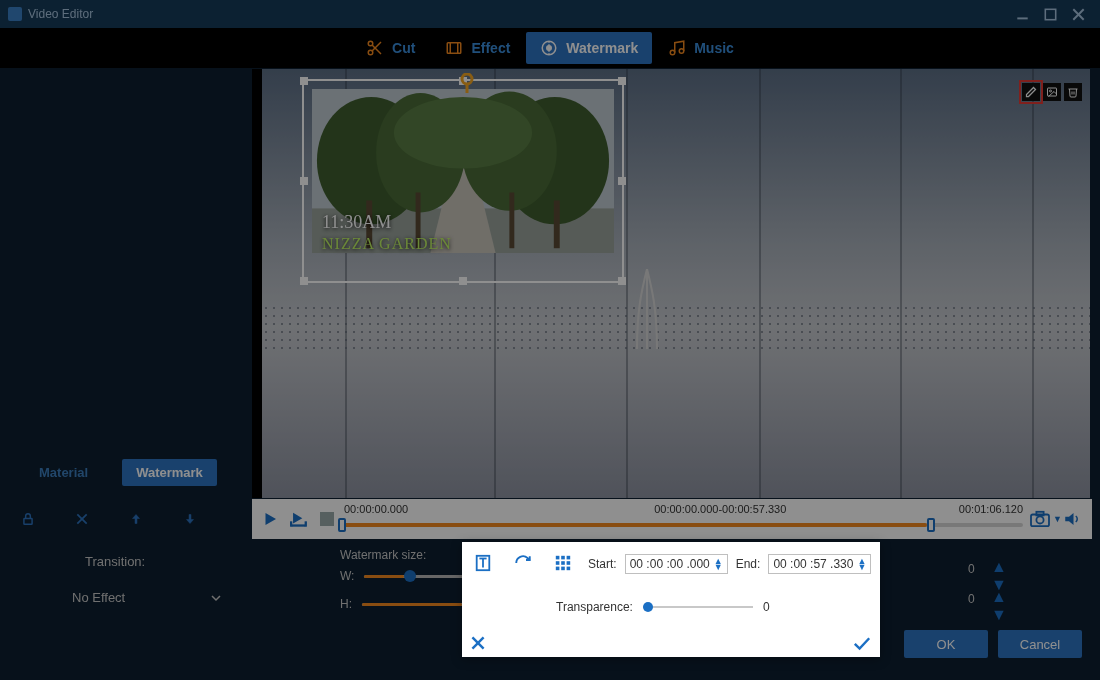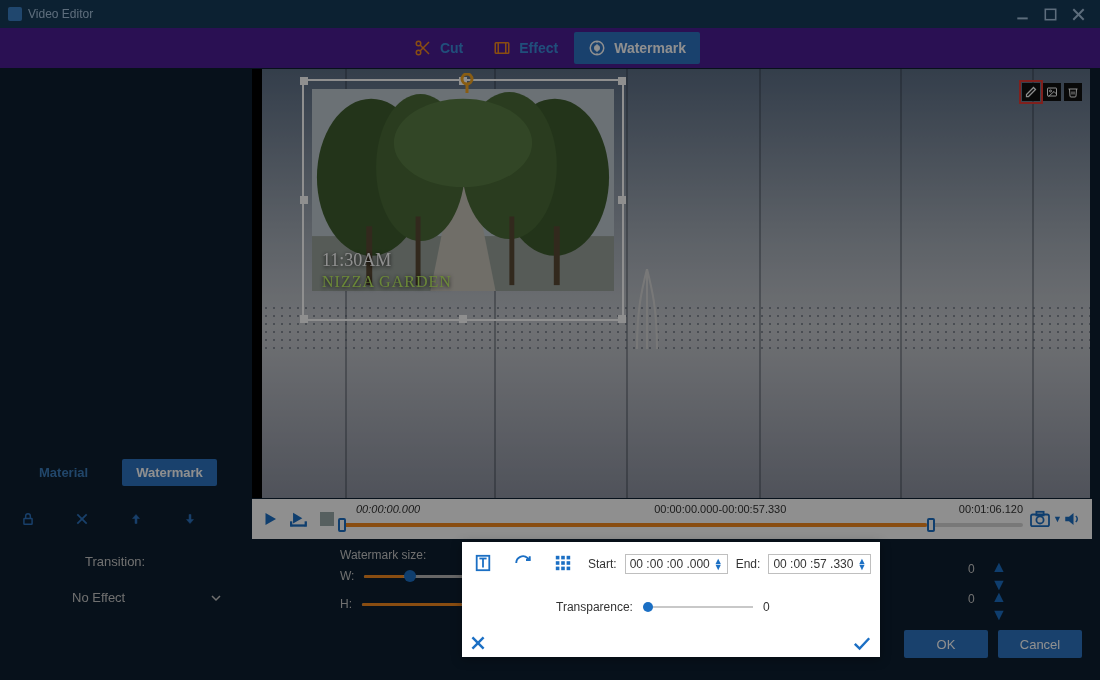--- a/index.html
+++ b/index.html
@@ -6,36 +6,36 @@
 body { width: 1100px; height: 680px; overflow: hidden; background: #0d1f30; position: relative; }
 
 
 .titlebar { height: 28px; background: #173b5a; display: flex; align-items: center; padding: 0 8px; color: #a6c3dd; font-size: 12px; }
 .titlebar .logo { width: 14px; height: 14px; background: #3a7fc4; border-radius: 2px; margin-right: 6px; }
 .titlebar .spacer { flex: 1; }
 .winbtn { width: 28px; height: 20px; display: flex; align-items: center; justify-content: center; color: #a6c3dd; }
 .winbtn svg { width: 13px; height: 13px; }
 
 
-.toolbar { height: 40px; background: #4c1d95; display: flex; align-items: center; justify-content: center; gap: 2px; }
+.toolbar { height: 40px; background: #000000; display: flex; align-items: center; justify-content: center; gap: 2px; }
 .tab { height: 32px; padding: 0 14px; display: flex; align-items: center; gap: 8px; color: #3a8ddb; font-size: 14px; font-weight: bold; border-radius: 2px; }
 .tab.active { background: #2d74c2; color: #fff; }
 .tab .ticon { width: 18px; height: 18px; }
 
 
 .canvas { position: absolute; left: 262px; top: 69px; width: 828px; height: 429px; background: #555; }
 
 .bg-sky { position:absolute; inset:0; background: linear-gradient(to bottom, #5d6f86 0%, #a7afb9 40%, #c6c9ce 60%, #8e93a1 100%); }
 .bg-grid { position:absolute; left:0; right:0; top:235px; height:50px;
   background-image: radial-gradient(#5a6270 1px, transparent 1px);
   background-size: 8px 8px; opacity:.6; }
 .bg-text { position:absolute; left:320px; top:245px; color:#d7d7d7; letter-spacing: 18px; font-size: 18px; font-family: Georgia, serif; }
 .bg-sculpt { position:absolute; left:370px; top:200px; width:30px; height:80px; }
 .glass-line { position:absolute; top:0; bottom:0; width:2px; background:rgba(40,50,60,.35); }
-.wm-box { position:absolute; left:40px; top:10px; width:322px; height:242px; border:2px solid #fff; }
+.wm-box { position:absolute; left:40px; top:10px; width:322px; height:204px; border:2px solid #fff; }
 .wm-box .handle { position:absolute; width:8px; height:8px; background:#fff; }
 .wm-pin { position:absolute; left:196px; top:4px; }
 .wm-tools { position:absolute; right:8px; top:14px; display:flex; gap:3px; align-items:center; }
 .wm-tools .tool { width:18px; height:18px; background:#111; display:flex; align-items:center; justify-content:center; color:#fff; }
 .wm-tools .tool.red { outline: 2px solid #e53935; outline-offset:1px; }
 .wm-img { position:absolute; inset:8px 8px 28px 8px; overflow:hidden; }
 .wm-overlay1 { position:absolute; left:18px; bottom:48px; font-family: Georgia, serif; color:#fff; text-shadow:0 1px 4px #000; font-size:18px; }
 .wm-overlay2 { position:absolute; left:18px; bottom:28px; font-family: Georgia, serif; color:#bef264; text-shadow:0 1px 4px #000; font-size:16px; letter-spacing:1px; }
 
 
@@ -57,21 +57,21 @@
 
 
 .player { position:absolute; left:252px; right:8px; top:499px; height:40px; background:#fff; display:flex; align-items:center; }
 .pbtn { width:24px; height:24px; margin-left:6px; color:#1b6fc4; display:flex; align-items:center; justify-content:center; }
 .stopbtn { width:14px; height:14px; background:#9aa; margin-left:8px; margin-right:6px; }
 .track-wrap { flex:1; position:relative; height:36px; }
 .track { position:absolute; left:0; right:0; top:22px; height:4px; background:#d7d7d7; border-radius:2px; }
 .track .fill { position:absolute; left:0; top:0; bottom:0; width:86%; background:#f58a1f; border-radius:2px; }
 .track .marker { position:absolute; top:-5px; width:8px; height:14px; background:#fff; border:2px solid #1b6fc4; border-radius:2px; }
 .tlabel { position:absolute; top:2px; font-size:11px; color:#333; }
-.t0 { left: 16px; font-style: italic; }
+.t0 { left: 4px; }
 .tmid { left: 46%; }
 .tend { right: 0; }
 .cambtn { margin: 0 6px; color:#1b6fc4; }
 .volbtn { margin-right:10px; color:#1b6fc4; }
 
 
 .wm-sizebar { position:absolute; left:340px; top:548px; width:560px; color:#c8c8c8; font-size:12px; }
 .wm-sizebar .row { display:flex; align-items:center; gap:10px; height:28px; }
 .wm-sizebar .slider { position:relative; width:500px; height:14px; }
 .wm-sizebar .slider .line { position:absolute; top:6px; left:0; right:0; height:3px; background:#b8b8b8; border-radius:2px; }
@@ -156,20 +156,30 @@
   </div>
   <div class="tab active">
     <span class="ticon">
         <svg viewBox="0 0 24 24" fill="none" stroke="#fff" stroke-width="2">
           <circle cx="12" cy="12" r="9"></circle>
           <circle cx="12" cy="12" r="3" fill="#fff"></circle>
           <line x1="12" y1="3" x2="12" y2="21" stroke-dasharray="2 2"></line>
         </svg>
       </span>
     <span>Watermark</span>
+  </div>
+  <div class="tab">
+    <span class="ticon">
+        <svg viewBox="0 0 24 24" fill="none" stroke="#f58a1f" stroke-width="2">
+          <path d="M9 18V5l12-2v13"></path>
+          <circle cx="6" cy="18" r="3"></circle>
+          <circle cx="18" cy="16" r="3"></circle>
+        </svg>
+      </span>
+    <span>Music</span>
   </div>
 </div>
 
 <div class="blackstrip"></div>
 
 <div class="canvas">
   <div class="bg-sky"></div>
   <div class="glass-line" style="left:10%"></div>
   <div class="glass-line" style="left:28%"></div>
   <div class="glass-line" style="left:44%"></div>

